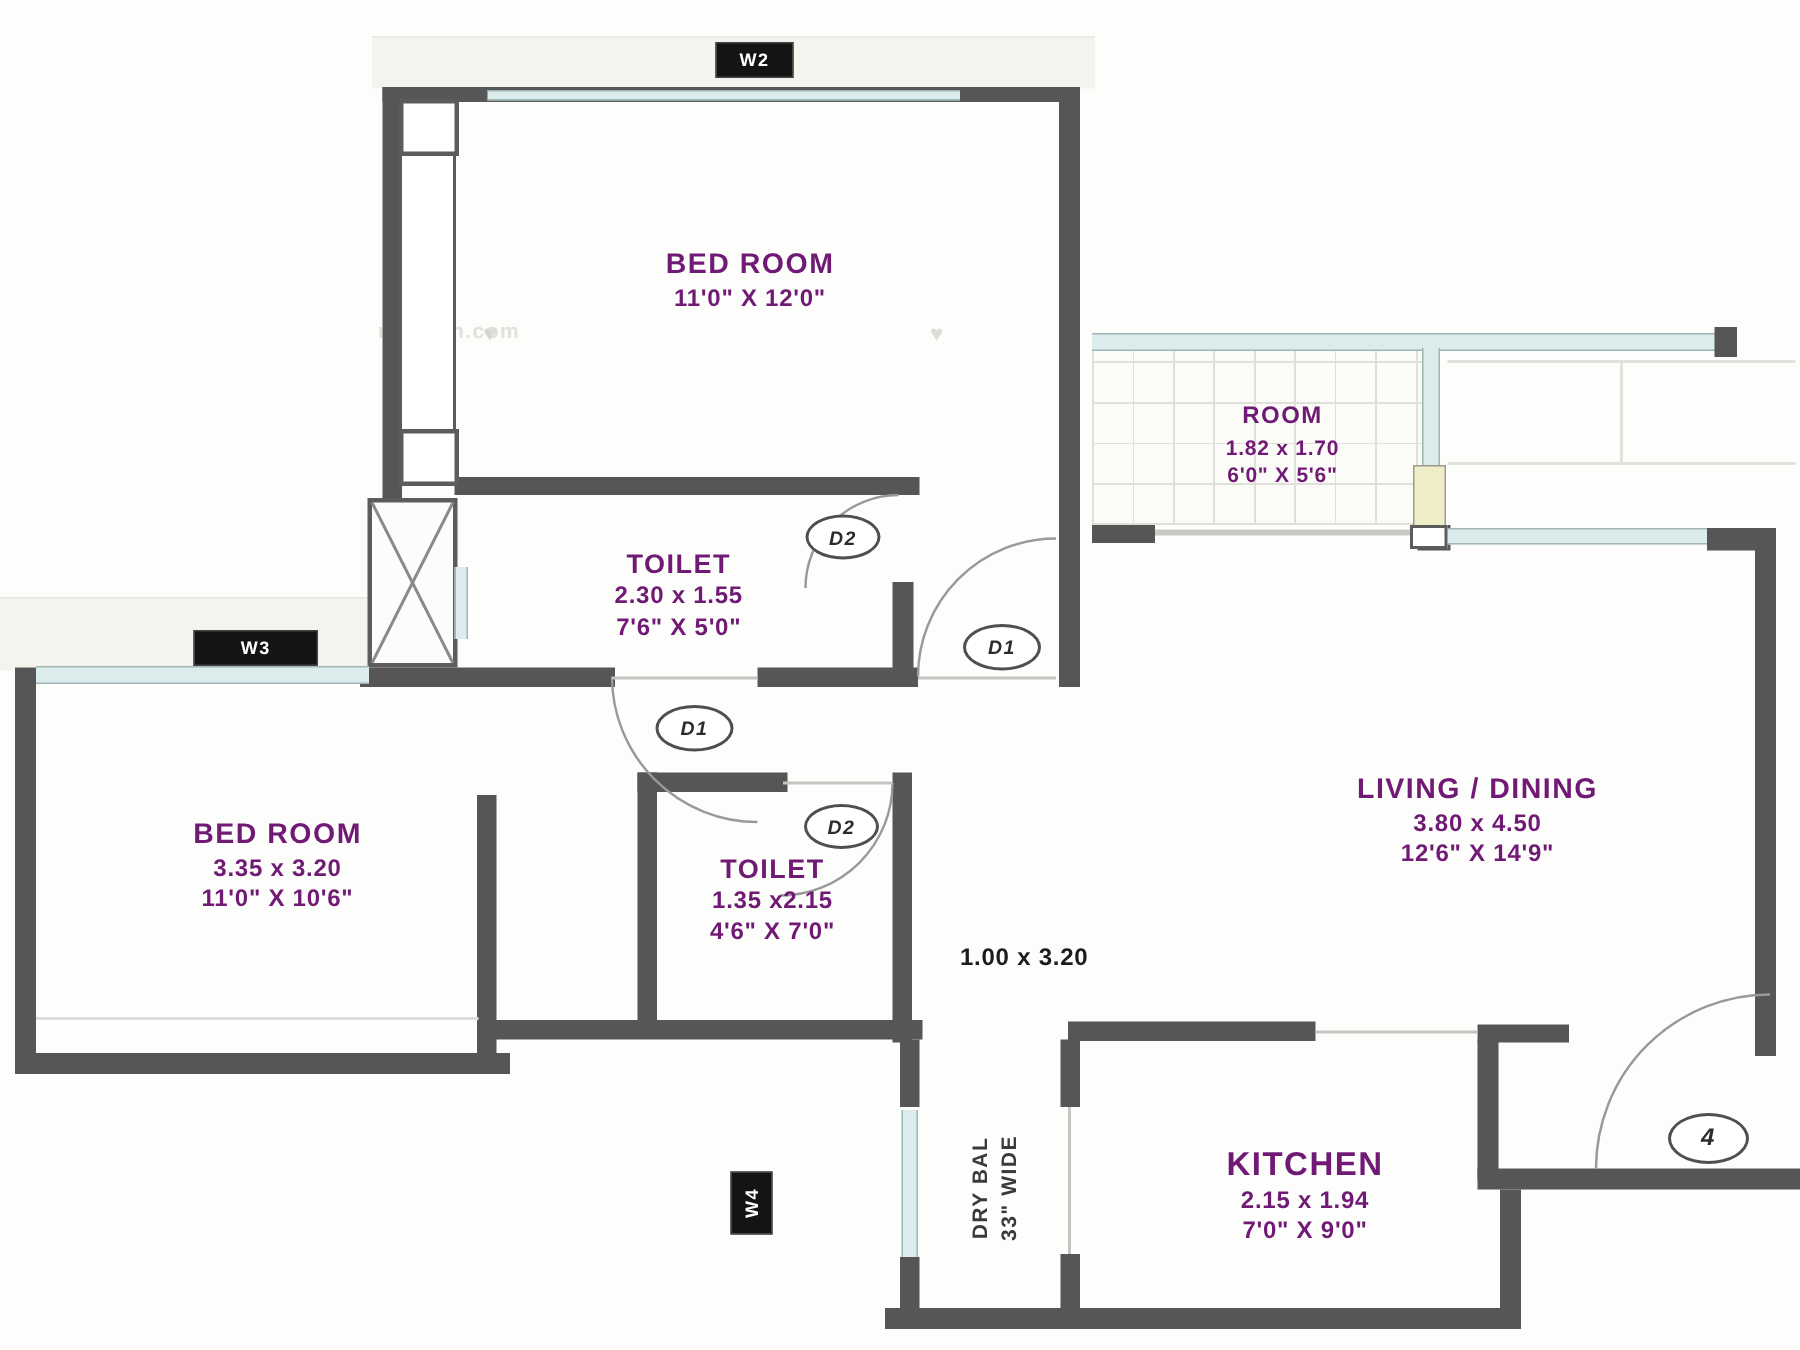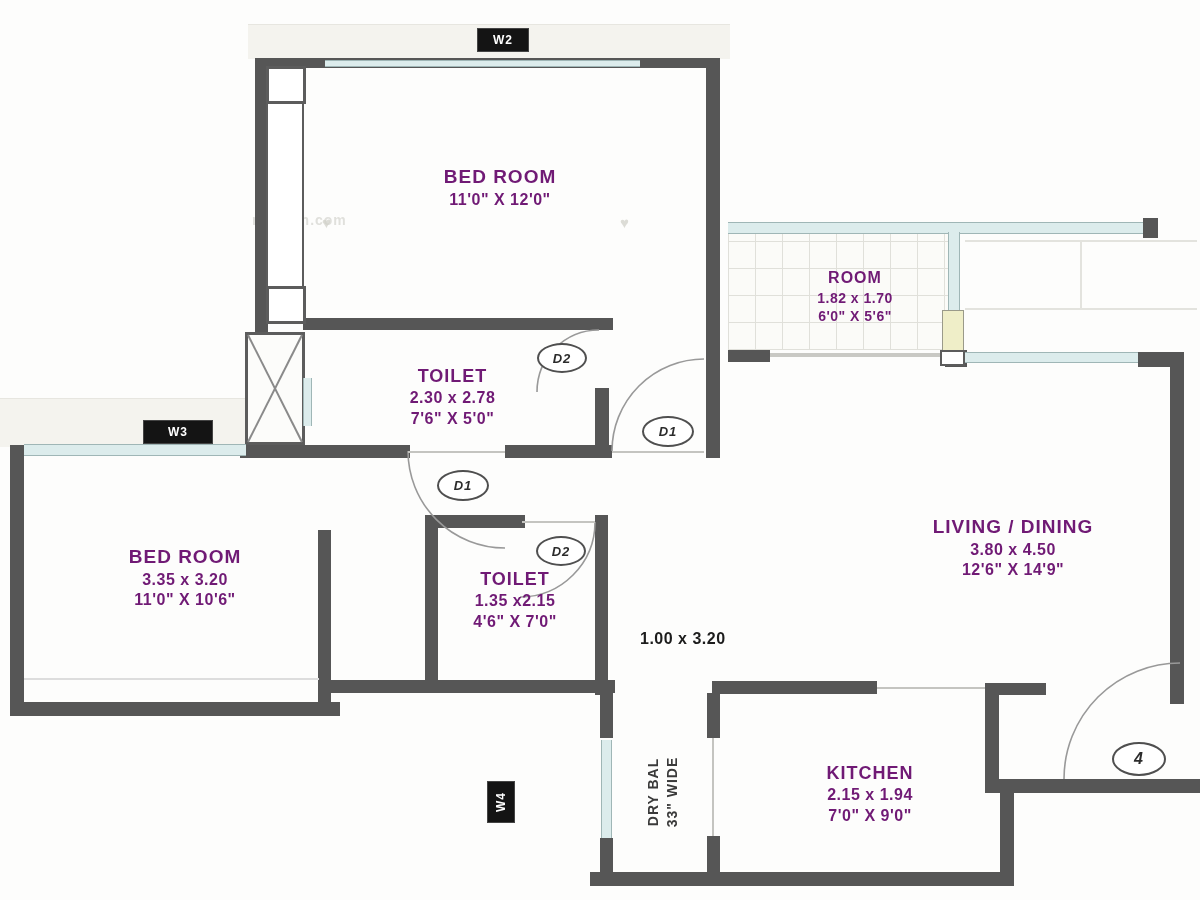--- a/index.html
+++ b/index.html
@@ -138,21 +138,21 @@
     <g stroke="#c4c4c0" stroke-width="2" fill="none">
       <line x1="408" y1="452" x2="505" y2="452"></line>
       <line x1="612" y1="452" x2="704" y2="452"></line>
       <line x1="522" y1="522" x2="595" y2="522"></line>
       <line x1="713" y1="738" x2="713" y2="836"></line>
       <line x1="877" y1="688" x2="985" y2="688"></line>
     </g>
   </svg>
 
   <div class="tag" style="left:477px;top:28px;width:52px;height:24px;">W2</div>
-  <div class="tag" style="left:143px;top:420px;width:70px;height:24px;">W3</div>
+  <div class="tag" style="left:129px;top:420px;width:83px;height:24px;">W3</div>
   <div class="tag vertical" style="left:487px;top:781px;width:28px;height:42px;">W4</div>
 
   <div class="oval" style="left:537px;top:343px;width:46px;height:26px;">D2</div>
   <div class="oval" style="left:642px;top:416px;width:48px;height:27px;">D1</div>
   <div class="oval" style="left:437px;top:470px;width:48px;height:27px;">D1</div>
   <div class="oval" style="left:536px;top:536px;width:46px;height:26px;">D2</div>
   <div class="oval" style="left:1112px;top:742px;width:50px;height:30px;font-size:16px;">4</div>
 
   <div class="room-label" style="left:380px;top:165px;width:240px;">
     <div class="rname">BED ROOM</div>
@@ -160,44 +160,44 @@
   </div>
 
   <div class="room-label small" style="left:770px;top:268px;width:170px;">
     <div class="rname">ROOM</div>
     <div class="rdim">1.82 x 1.70</div>
     <div class="rdim">6'0" X 5'6"</div>
   </div>
 
   <div class="room-label" style="left:360px;top:365px;width:185px;">
     <div class="rname" style="font-size:18px;">TOILET</div>
-    <div class="rdim">2.30 x 2.78</div>
+    <div class="rdim">2.30 x 1.55</div>
     <div class="rdim">7'6" X 5'0"</div>
   </div>
 
   <div class="room-label" style="left:65px;top:545px;width:240px;">
     <div class="rname">BED ROOM</div>
     <div class="rdim">3.35 x 3.20</div>
     <div class="rdim">11'0" X 10'6"</div>
   </div>
 
   <div class="room-label" style="left:430px;top:568px;width:170px;">
     <div class="rname" style="font-size:18px;">TOILET</div>
     <div class="rdim">1.35 x2.15</div>
     <div class="rdim">4'6" X 7'0"</div>
   </div>
 
-  <div class="room-label" style="left:888px;top:515px;width:250px;">
+  <div class="room-label" style="left:860px;top:515px;width:250px;">
     <div class="rname">LIVING / DINING</div>
     <div class="rdim">3.80 x 4.50</div>
     <div class="rdim">12'6" X 14'9"</div>
   </div>
 
   <div class="room-label" style="left:760px;top:762px;width:220px;">
-    <div class="rname" style="font-size:18px;">KITCHEN</div>
+    <div class="rname" style="font-size:22px;">KITCHEN</div>
     <div class="rdim">2.15 x 1.94</div>
     <div class="rdim">7'0" X 9'0"</div>
   </div>
 
   <div class="passage-label" style="left:640px;top:630px;">1.00 x 3.20</div>
 
   <div class="drybal-label">
     <div class="drybal-inner">
       <div>DRY BAL</div>
       <div>33" WIDE</div>

